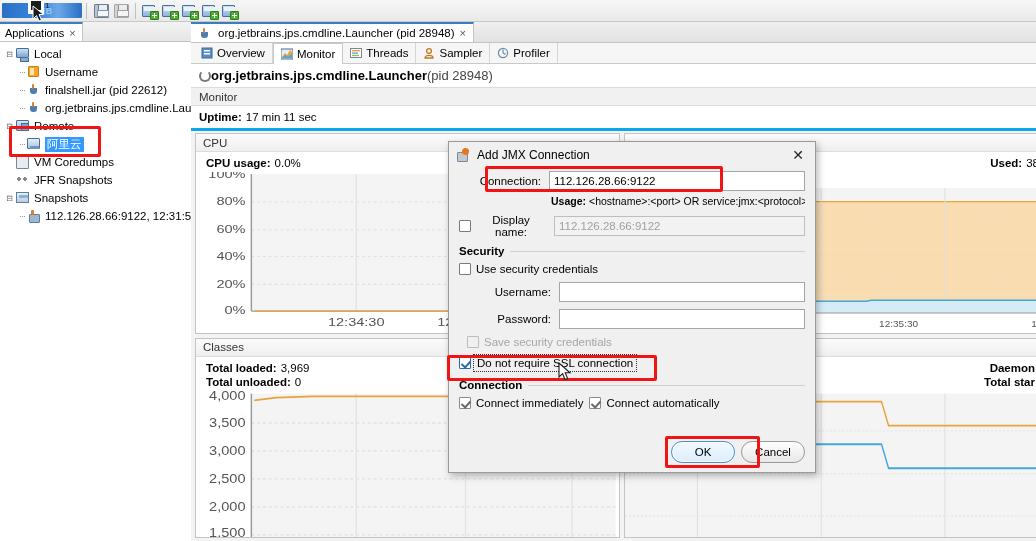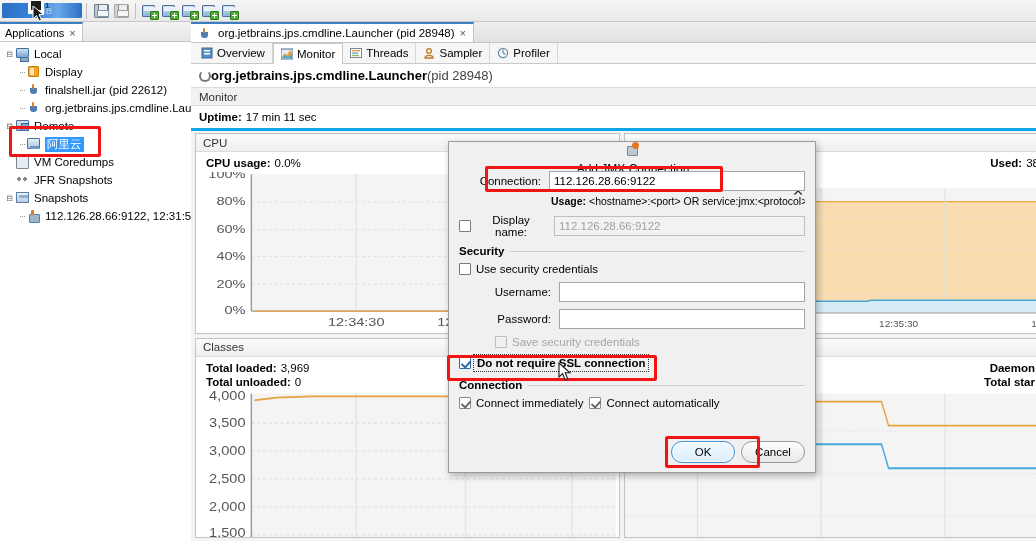--- a/index.html
+++ b/index.html
@@ -270,21 +270,21 @@
 
   
   .dialog {
     position: absolute; left: 448px; top: 141px; width: 368px; height: 332px;
     background: #f0f0f0; border: 1px solid #9a9a9a;
     box-shadow: 2px 3px 7px rgba(0,0,0,.28);
     z-index: 50;
   }
   .dlg-title {
     height: 25px; background: #f0f0f0; display: flex; align-items: center;
-    padding: 0 6px 0 8px; gap: 7px; font-size: 12px; flex-direction: column;
+    padding: 0 6px 0 8px; gap: 7px; font-size: 12px;
   }
   .dlg-ic {
     width: 13px; height: 13px; position: relative; flex: none;
   }
   .dlg-ic::before {
     content:""; position:absolute; left:0; top:4px; width:9px; height:8px;
     background:#bfc9d4; border:1px solid #7c8794; border-radius:1px;
   }
   .dlg-ic::after {
     content:""; position:absolute; left:5px; top:0px; width:7px; height:7px;
@@ -319,21 +319,21 @@
   }
   .cb.checked { border-color: #2a6ca8; }
   .cb.checked::after {
     content: ""; position: absolute; left: 3px; top: 0.5px; width: 4px; height: 7px;
     border: solid #2a6ca8; border-width: 0 2px 2px 0; transform: rotate(42deg);
   }
   .cb.checked.grey { border-color: #8a8a8a; }
   .cb.checked.grey::after { border-color: #6a6a6a; }
   .cb.disabled { background: #f0f0f0; border-color: #bdbdbd; }
   .cb-row.disabled { color: #a6a6a6; }
-  .focus-outline { outline: 1px dotted #333; outline-offset: 2px; padding: 0 1px; font-weight: bold; }
+  .focus-outline { outline: 1px dotted #333; outline-offset: 2px; padding: 0 1px; }
   .dlg-buttons {
     position: absolute; right: 10px; bottom: 9px; display: flex; gap: 6px;
   }
   .btn {
     min-width: 64px; height: 22px; border: 1px solid #9a9a9a; background: linear-gradient(#fdfdfd,#e8e8e8);
     display: flex; align-items: center; justify-content: center; font-size: 11.5px; border-radius: 11px;
   }
   .btn.default {
     border: 1px solid #3c93d6; background: linear-gradient(#f2f9ff,#dceefc);
     box-shadow: inset 0 0 0 1px #fff;
@@ -405,21 +405,21 @@
             <i class="i-computer"></i>
           </span>
         <span class="nlabel">Local</span>
       </div>
 
       <div class="node" style="padding-left:15px">
         <span class="guide"></span>
         <span class="nicon">
             <i class="i-visualvm"></i>
           </span>
-        <span class="nlabel">Display</span>
+        <span class="nlabel">Username</span>
       </div>
 
 
       <div class="node" style="padding-left:15px">
         <span class="guide"></span>
         <span class="nicon">
             <i class="i-java"></i>
           </span>
         <span class="nlabel">finalshell.jar (pid 22612)</span>
       </div>
@@ -763,21 +763,21 @@
         </div>
       </div>
 
       <div class="frow">
         <span class="flabel" style="width:92px; margin-right:8px">Password:</span>
         <div class="finput empty">
           <span></span>
         </div>
       </div>
 
-      <div class="cb-row disabled" style="margin-left:36px">
+      <div class="cb-row disabled" style="margin-left:8px">
         <span class="cb disabled"></span>
         <span>Save security credentials</span>
       </div>
 
       <div class="cb-row" style="margin-top:9px">
         <span class="cb checked"></span>
         <span class="focus-outline">Do not require SSL connection</span>
       </div>
 
       <div class="group-head" style="margin-top:10px">

